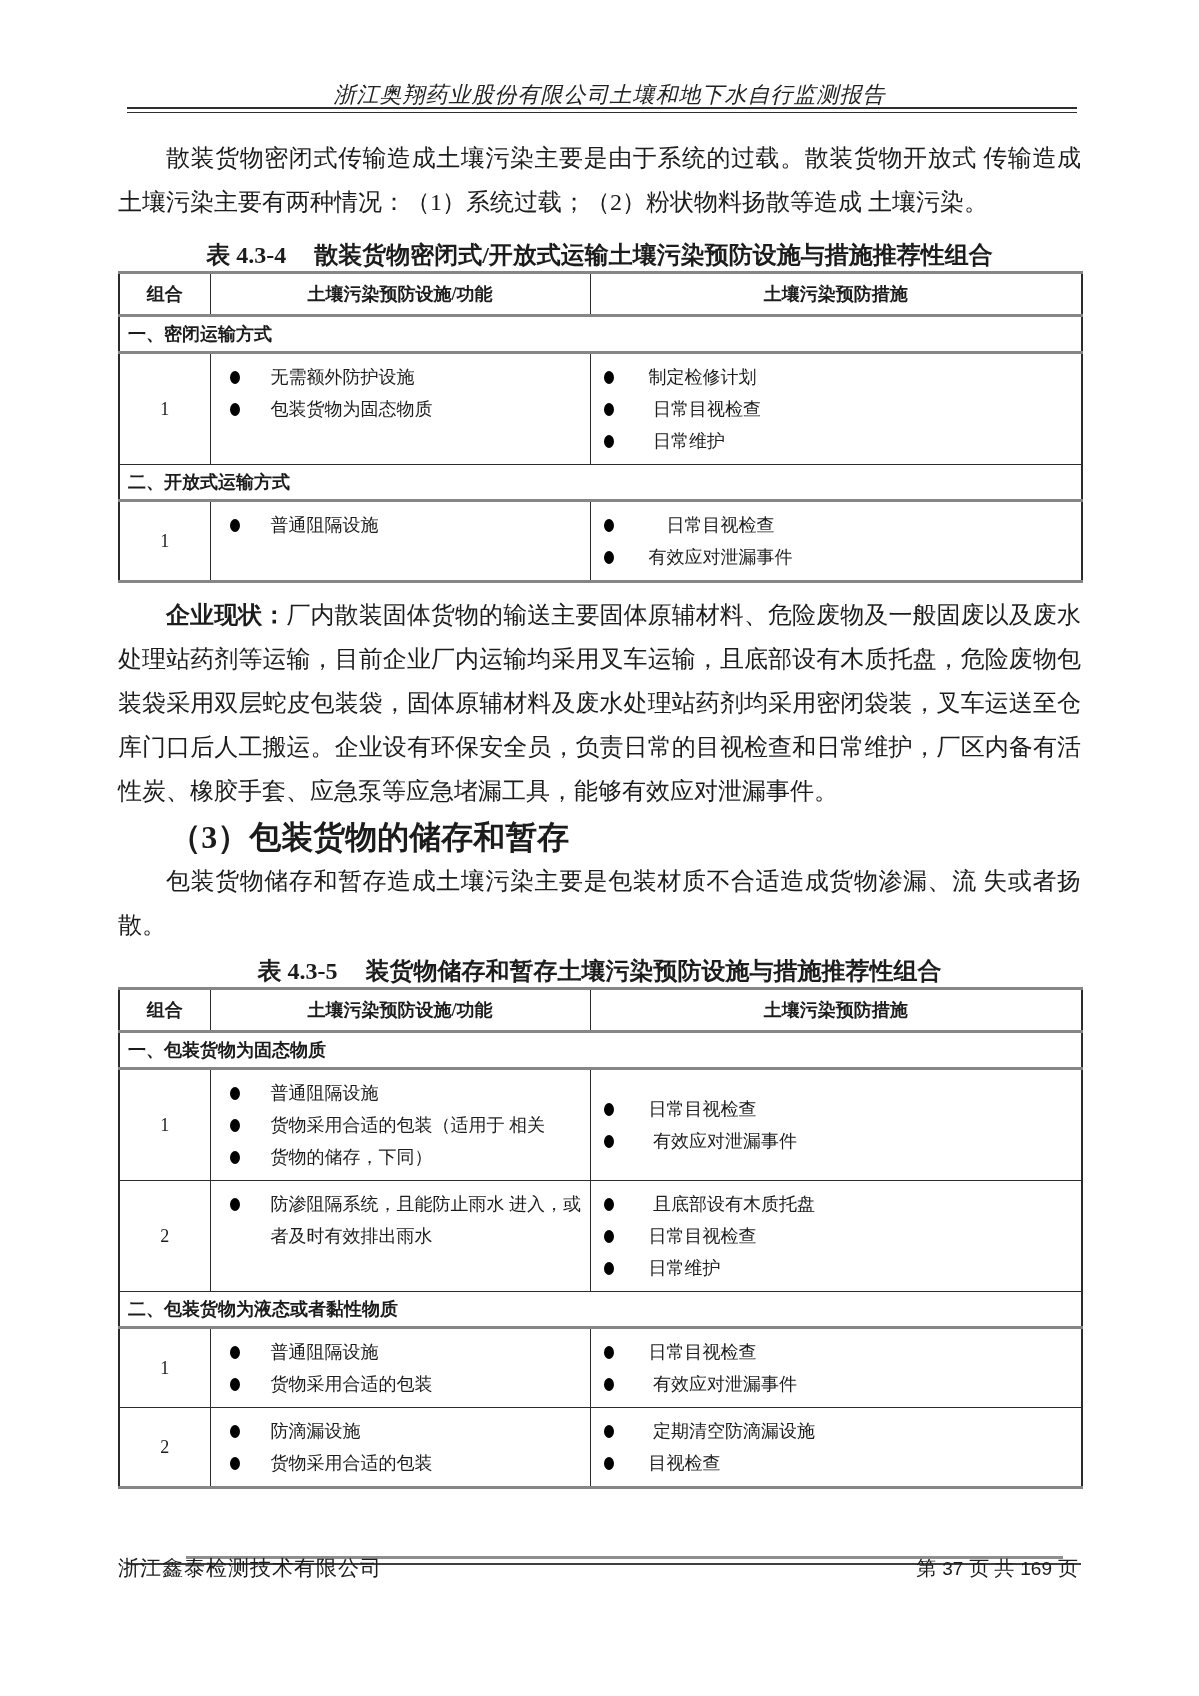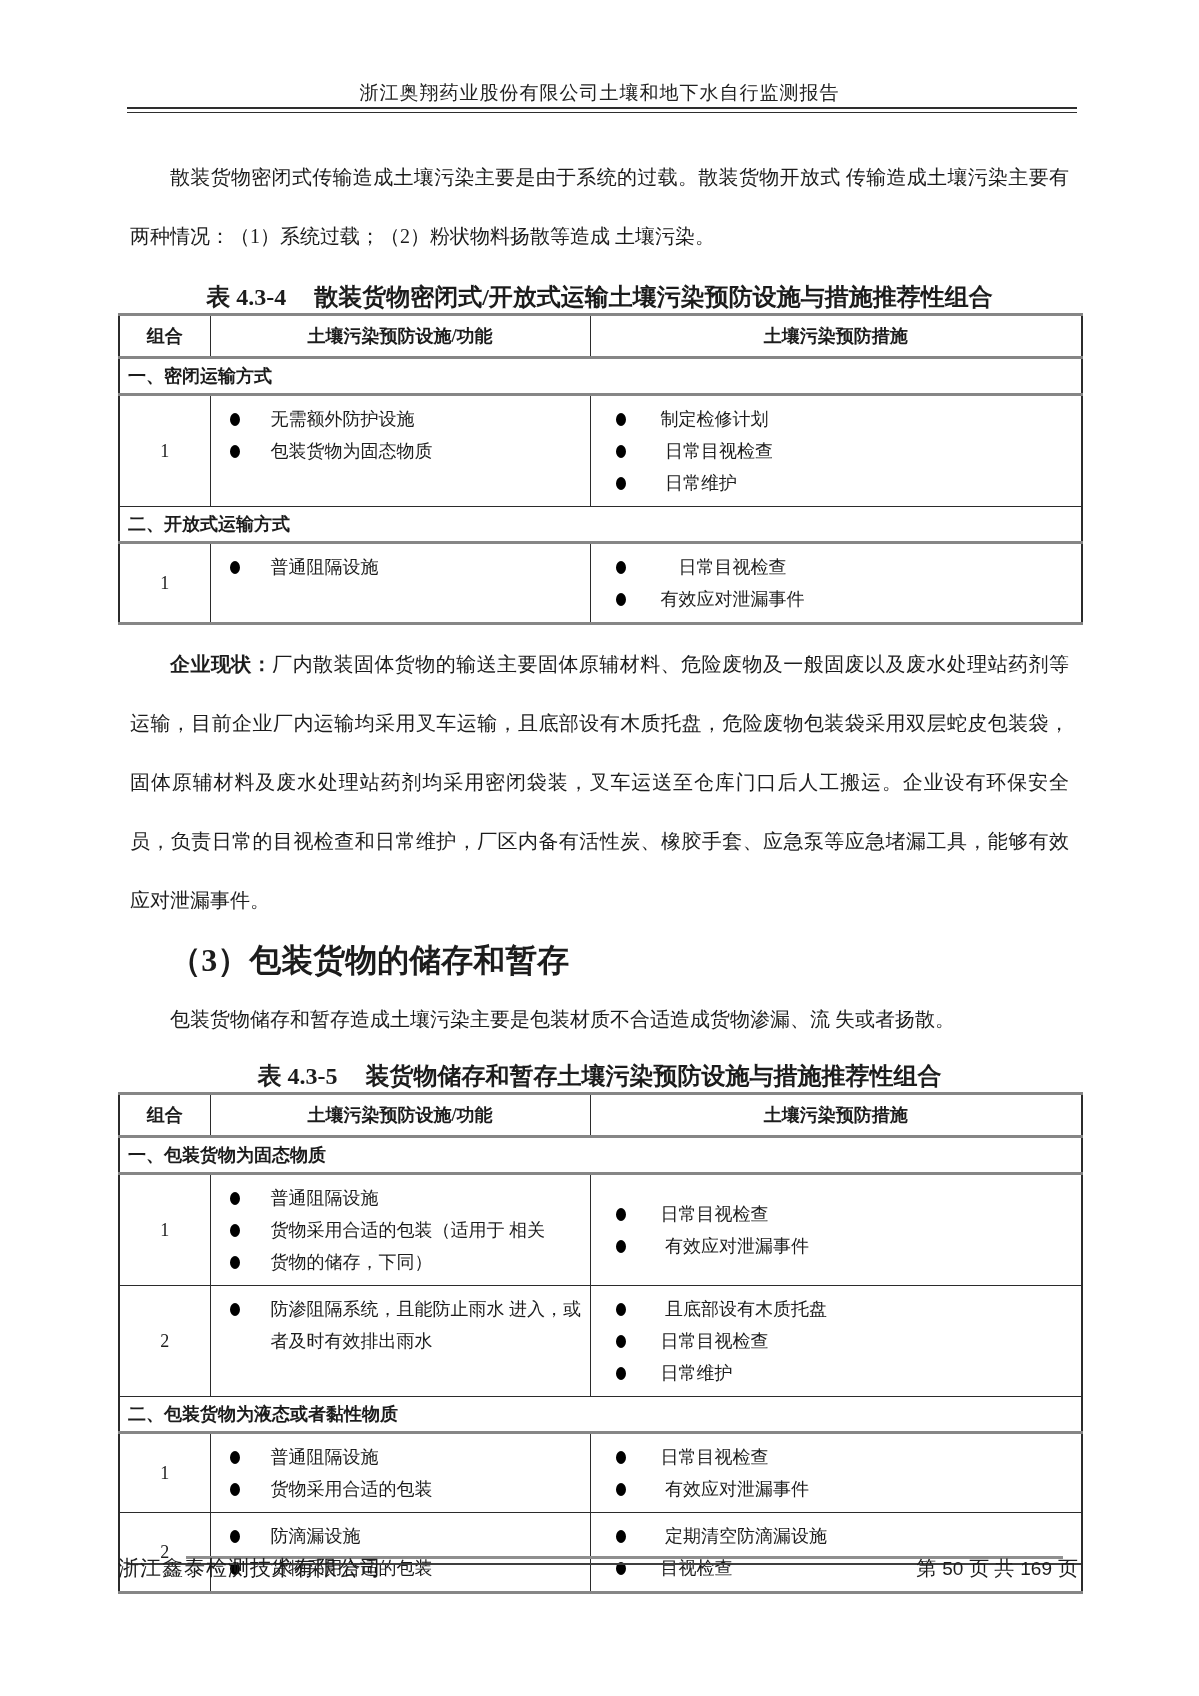--- a/index.html
+++ b/index.html
@@ -2,46 +2,46 @@
 <html><head>
 <meta charset="utf-8">
 <style>
   html,body{margin:0;padding:0;background:#ffffff;}
   body{width:1199px;height:1696px;position:relative;overflow:hidden;
        font-family:"Liberation Serif","DejaVu Serif",serif;color:#1c1c1c;
        -webkit-font-smoothing:antialiased;}
   .page{position:absolute;inset:0;background:#fff;}
 
   
-  .doc-header{position:absolute;top:80px;left:118px;width:963px;text-align:center;
-              font-size:19px;letter-spacing:1px;color:#222;}
+  .doc-header{position:absolute;top:80px;left:128px;width:963px;text-align:center;
+              font-size:22px;letter-spacing:1px;color:#222;font-style:italic;}
   .header-rule{position:absolute;top:107px;left:127px;width:950px;height:3px;
                border-top:2px solid #2e2e2e;border-bottom:1px solid #2e2e2e;}
 
   
   .content{position:absolute;top:136px;left:118px;width:963px;}
-  .p{font-size:20px;line-height:59px;text-align:justify;text-indent:2em;margin:12px;}
+  .p{font-size:24px;line-height:44px;text-align:justify;text-indent:2em;margin:0;}
   .p .lead{font-weight:bold;}
   .h3{font-size:32px;font-weight:bold;margin:6px 0 4px 0;text-indent:1.6em;line-height:36px;}
   .tbl-title{font-size:24px;font-weight:bold;text-align:center;line-height:30px;margin:16px 0 1px 0;}
   .tbl-title .tbl-label{margin-right:28px;}
 
   
   table.doc-table{border-collapse:collapse;width:963px;table-layout:fixed;
                   border-left:2px solid #2b2b2b;border-right:2px solid #2b2b2b;
                   border-top:3px solid #868686;border-bottom:3px solid #868686;
                   margin:0 0 2px 0;}
   table.doc-table td{border:1px solid #2b2b2b;font-size:18px;}
   tr.head td{font-weight:bold;text-align:center;padding:8px 2px;
              border-bottom:3px solid #868686;}
   tr.section td{font-weight:bold;padding:2px 8px;line-height:30px;
                 border-bottom:3px solid #868686;}
   td.combo{text-align:center;vertical-align:middle;}
   td.fac{vertical-align:top;padding:7px 2px;}
-  td.meas{vertical-align:middle;padding:7px 12px;}
+  td.meas{vertical-align:middle;padding:7px 0;}
   .li{display:flex;align-items:flex-start;line-height:32px;}
   .blt{width:10px;height:13px;background:#000;border-radius:50%;flex:none;margin-top:10px;}
   td.fac .blt{margin-left:17px;margin-right:31px;}
   td.meas .blt{margin-left:13px;margin-right:35px;}
   .btx{white-space:pre-wrap;}
 
   
   .footer-rule-a{position:absolute;top:1556px;left:186px;width:877px;height:3px;background:#8f8f8f;}
   .footer-rule-b{position:absolute;top:1563px;left:127px;width:954px;height:2px;background:#3f3f3f;}
   .doc-footer{position:absolute;top:1554px;left:118px;width:963px;display:flex;
@@ -285,17 +285,17 @@
     </tbody>
       </table>
 
   </div>
 
   <div class="footer-rule-a"></div>
   <div class="footer-rule-b"></div>
   <div class="doc-footer">
     <div class="footer-company">浙江鑫泰检测技术有限公司</div>
     <div class="footer-page">
-      <span>第</span><span class="num">50</span><span>页 共</span><span class="num">169</span><span>页</span>
+      <span>第</span><span class="num">37</span><span>页 共</span><span class="num">169</span><span>页</span>
     </div>
   </div>
 
 </div>
 
 </body></html>

